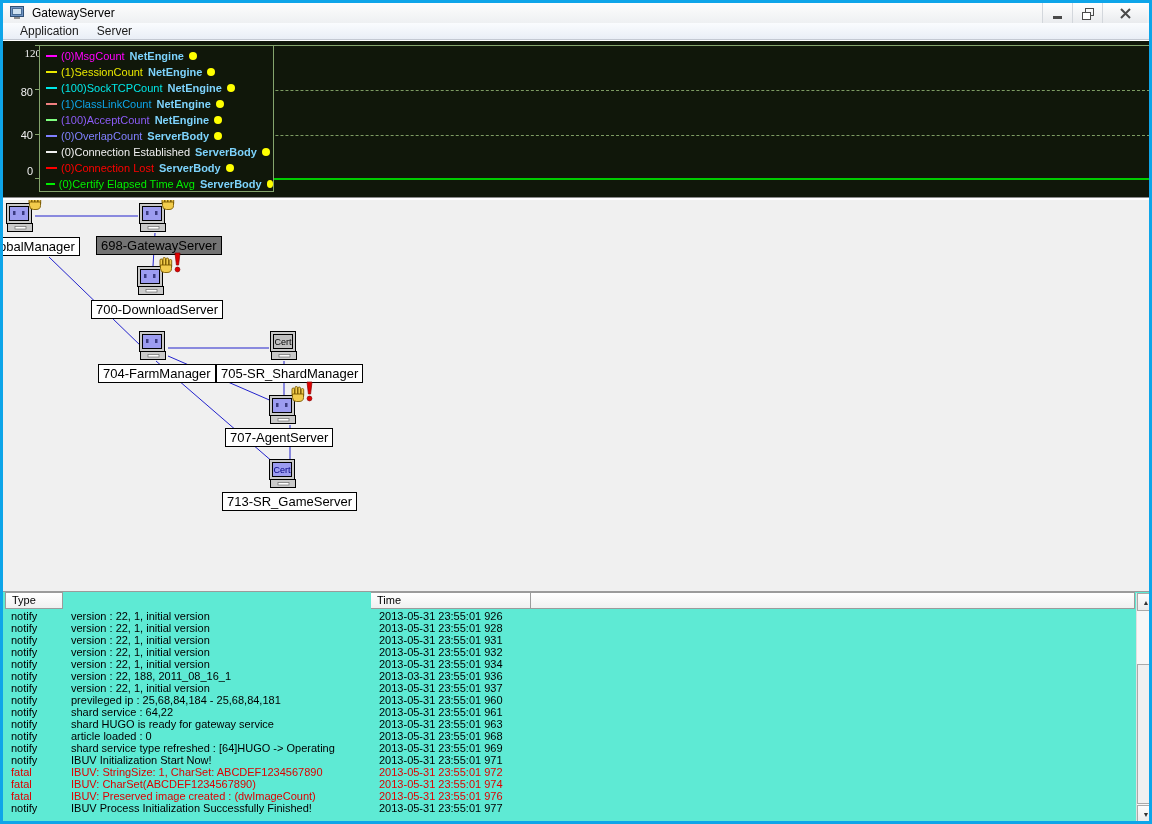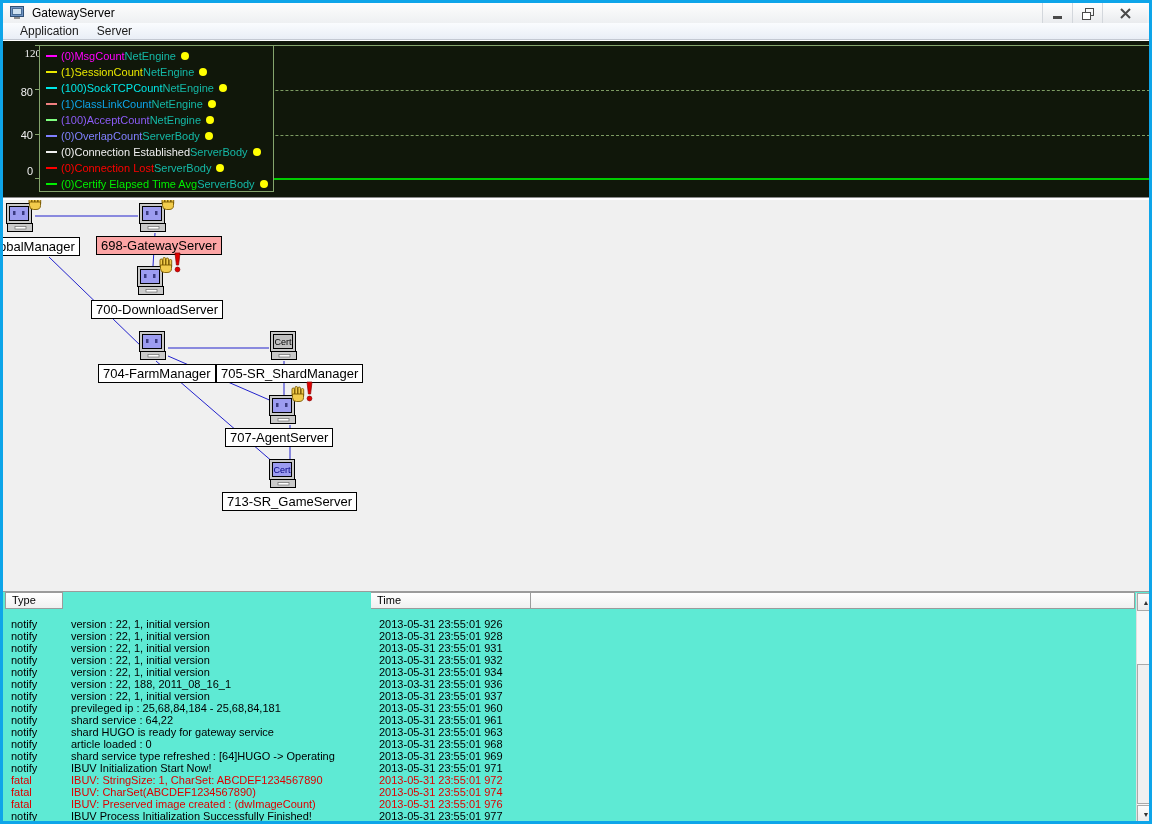--- a/index.html
+++ b/index.html
@@ -28,39 +28,39 @@
   .plot{position:absolute;left:36px;top:4px;width:1111px;height:134px;
     border-top:1px solid #84a46c;border-left:1px solid #84a46c;}
   .grid{position:absolute;left:0;width:100%;height:0;border-top:1px dashed #7d9c63;}
   .zero-line{position:absolute;left:0;bottom:-1px;width:100%;height:0;border-top:2px solid #00cc00;}
   .yaxis-label{position:absolute;color:#f0f0f0;font-size:11px;width:30px;text-align:right;}
   .ytick{position:absolute;width:4px;height:0;border-top:1px solid #84a46c;left:32px;}
   .legend{position:absolute;left:36px;top:4px;width:235px;height:147px;
     background:#10170a;border:1px solid #84a46c;padding:2px 0 0 6px;}
   .lrow{height:16px;display:flex;align-items:center;font-size:11px;white-space:nowrap;text-align:right;}
   .ldash{display:inline-block;width:11px;height:0;border-top:2px solid;margin-right:4px;}
-  .lgroup{color:#14b8a6;}
+  .lgroup{color:#7dd3fc;margin-left:5px;font-weight:bold;}
   .ldot{display:inline-block;width:8px;height:8px;border-radius:50%;background:#ffff00;margin-left:5px;}
   
   .sep{position:absolute;left:0;top:194px;width:100%;height:2px;background:#8a8a8a;border-bottom:1px solid #ffffff;}
   
   .diagram{position:absolute;left:0;top:197px;width:1152px;height:391px;background:#f0f0f0;overflow:hidden;}
   .diagram svg.edges{position:absolute;left:0;top:0;}
   .node-icon{position:absolute;width:30px;height:30px;}
   .node-label{position:absolute;background:#ffffff;border:1px solid #000;
     font-size:13px;line-height:15px;padding:1px 4px;color:#000;white-space:nowrap;}
-  .node-label.hl{background:#fca5a5;}
+  .node-label.hl{background:#737373;}
   .decor{position:absolute;}
   
   .logpane{position:absolute;left:0;top:588px;width:1152px;height:236px;background:#5eead4;border-top:1px solid #9b9b9b;}
   .loghead{position:absolute;left:0;top:0;width:1132px;height:17px;}
   .hcell{position:absolute;top:0;height:17px;background:linear-gradient(#ffffff,#f0f0f0);
     border:1px solid #9b9b9b;border-left:none;font-size:11px;line-height:15px;padding-left:6px;color:#000;}
   .hcell.first{border-left:1px solid #9b9b9b;}
-  .logrows{position:absolute;left:0;top:18px;width:1132px;margin-top:8px;}
+  .logrows{position:absolute;left:0;top:18px;width:1132px;}
   .lgr{position:relative;height:12px;font-size:11px;line-height:12px;white-space:nowrap;}
   .lgr span{position:absolute;top:0;}
   .lgr .c-type{left:8px;}
   .lgr .c-log{left:68px;}
   .lgr .c-time{left:376px;}
   .lgr.fatal{color:#dd0000;}
   
   .vscroll{position:absolute;left:1133px;top:1px;width:18px;height:233px;background:#f7f7f7;border-left:1px solid #e0e0e0;}
   .sbtn{position:absolute;left:0;width:18px;height:18px;background:linear-gradient(#fdfdfd,#ebebeb);
     border:1px solid #a9a9a9;font-size:7px;color:#333;display:flex;align-items:center;justify-content:center;}

